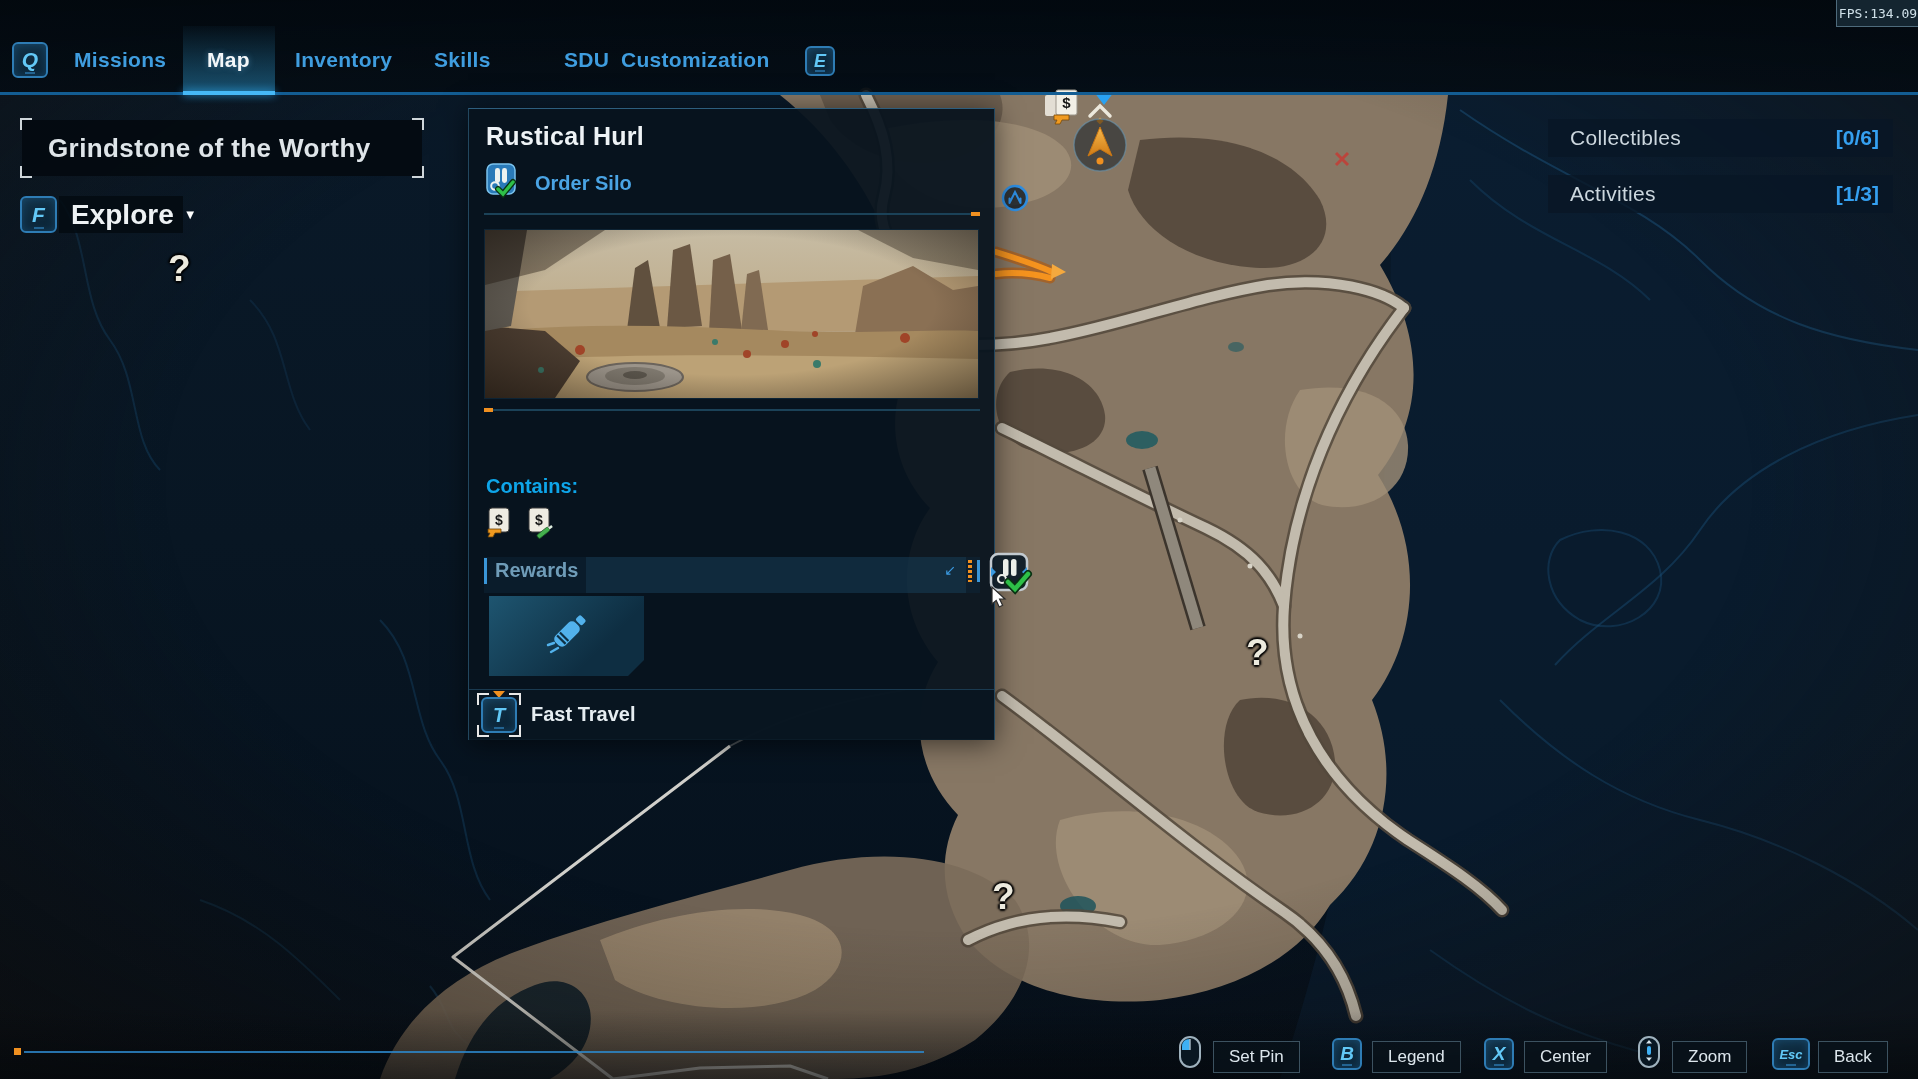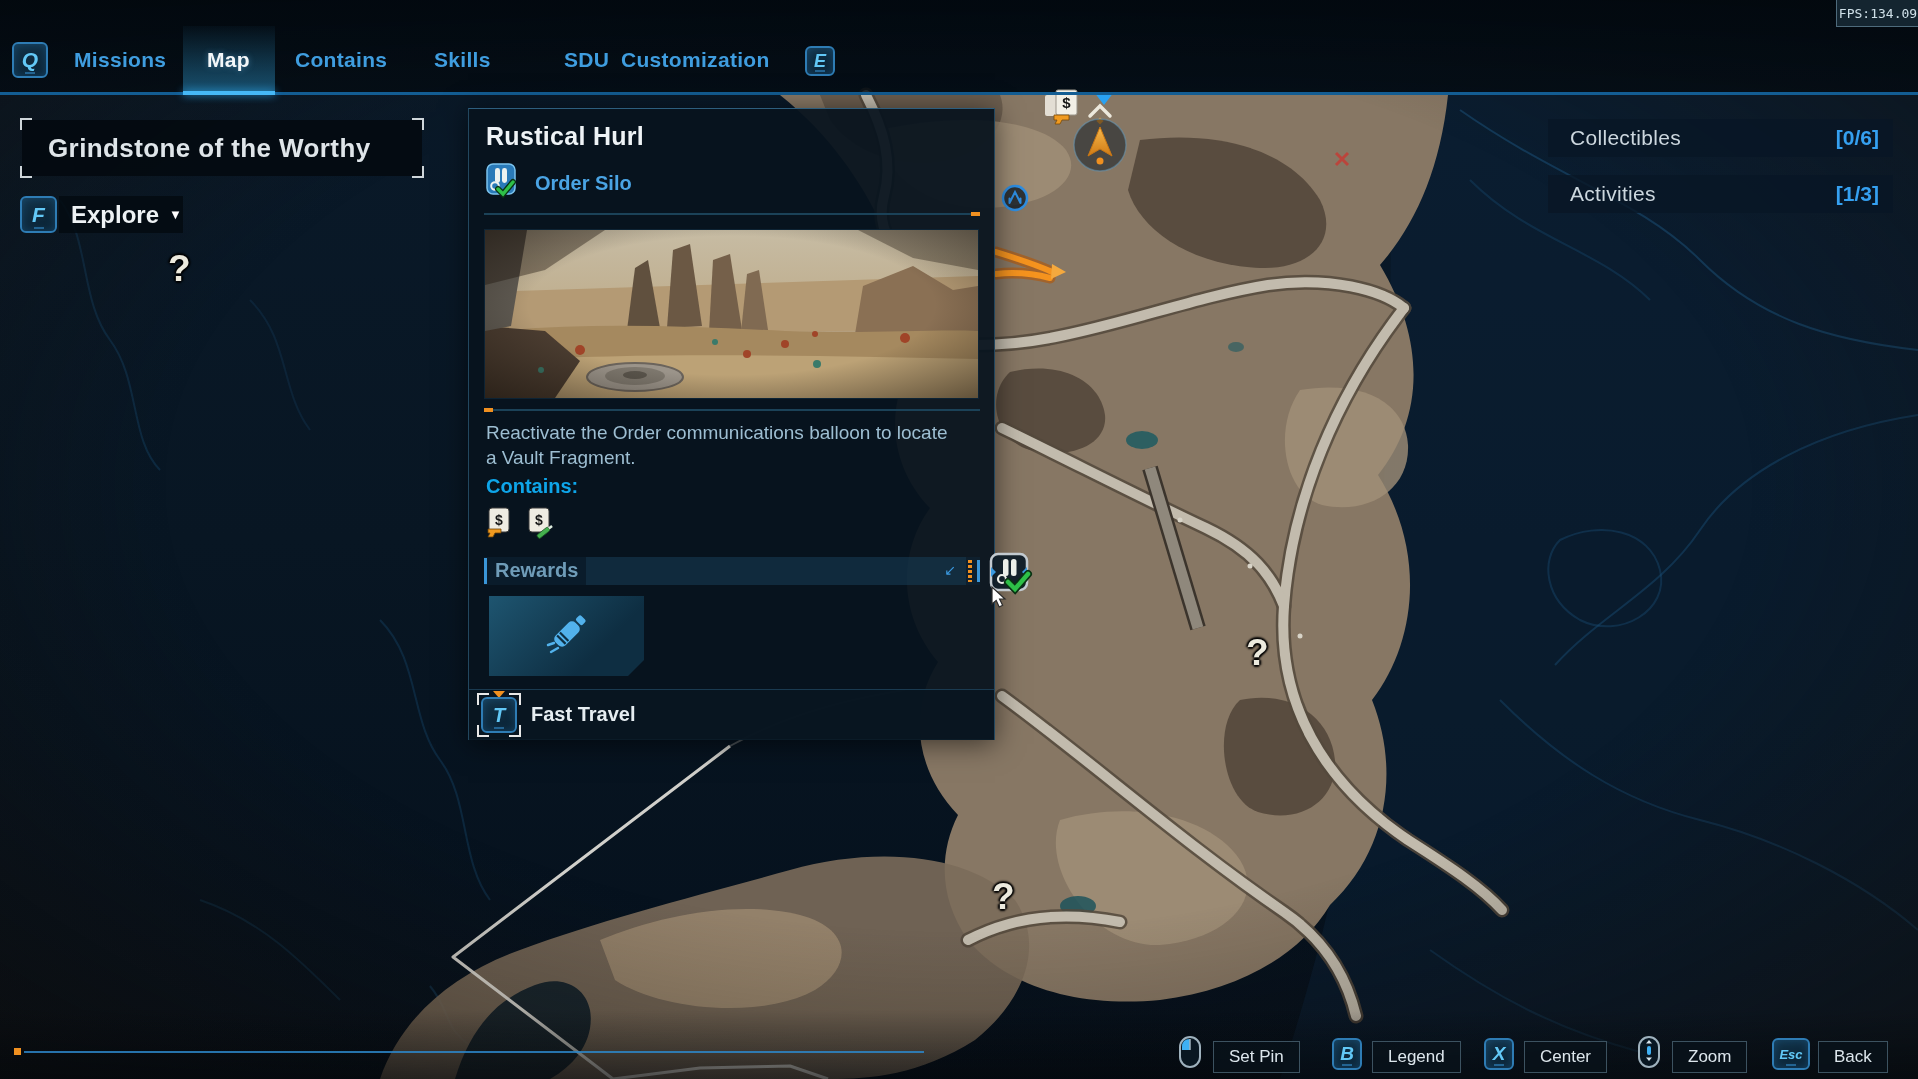--- a/index.html
+++ b/index.html
@@ -39,35 +39,35 @@
   .loc-box{left:22px;top:120px;width:400px;height:56px;background:rgba(4,9,15,.86);z-index:5;
     display:flex;align-items:center;}
   .loc-box .txt{padding-left:26px;font-size:26px;font-weight:600;color:#dfe5e9;letter-spacing:.4px;}
   .corner{position:absolute;width:10px;height:10px;border:0 solid #cfd6da;}
   .c-tl{top:-2px;left:-2px;border-top-width:2px;border-left-width:2px;}
   .c-tr{top:-2px;right:-2px;border-top-width:2px;border-right-width:2px;}
   .c-bl{bottom:-2px;left:-2px;border-bottom-width:2px;border-left-width:2px;}
   .c-br{bottom:-2px;right:-2px;border-bottom-width:2px;border-right-width:2px;}
   .explore-bar{left:59px;top:196px;width:124px;height:37px;background:rgba(4,11,17,.84);z-index:5;
     display:flex;align-items:center;padding-left:12px;box-sizing:border-box;cursor:pointer;}
-  .explore-bar .txt{font-size:24px;font-weight:700;color:#eef2f4;}
+  .explore-bar .txt{font-size:28px;font-weight:700;color:#eef2f4;}
   .explore-bar .chev{margin-left:10px;font-size:13px;color:#ffffff;}
 
   
   .card{left:468px;top:108px;width:525px;height:630px;background:rgba(7,19,30,.94);
     border:1px solid #22475f;border-top-color:#2d5e7e;box-shadow:0 4px 26px rgba(0,0,0,.55);z-index:5;}
   .card .title{left:17px;top:13px;font-size:25px;font-weight:700;color:#eef3f6;letter-spacing:.3px;}
   .card .sub{left:66px;top:63px;font-size:20px;font-weight:700;color:#4aa4e4;}
   .divider{left:15px;width:496px;height:2px;background:#1b4258;}
   .tick{position:absolute;width:9px;height:4px;background:#f09020;top:-1px;}
   .thumb{left:15px;top:120px;width:495px;height:170px;overflow:hidden;border:1px solid #0d2334;box-sizing:border-box;}
   .desc{left:17px;top:312px;width:475px;font-size:19px;line-height:1.3;color:#9dbed2;}
   .contains-label{left:17px;top:366px;font-size:20px;color:#0ea5e9;font-weight:700;}
   .contains-row{left:17px;top:398px;display:flex;gap:13px;}
-  .rw-bar{left:15px;top:448px;width:496px;height:28px;background:rgba(14,38,56,.5);}
+  .rw-bar{left:15px;top:448px;width:496px;height:36px;background:rgba(14,38,56,.5);}
   .rw-accent{position:absolute;left:0;top:1px;width:3px;height:26px;background:#3a96d8;}
   .rw-label{position:absolute;left:11px;top:2px;font-size:20px;font-weight:700;color:#6f9cb8;}
   .rw-fill{position:absolute;left:102px;right:14px;top:0;bottom:0;background:rgba(45,110,150,.18);}
   .rw-corner{position:absolute;right:24px;top:5px;font-size:14px;color:#3a9ae0;}
   .rw-odash{position:absolute;right:8px;top:3px;width:4px;height:22px;
     background:repeating-linear-gradient(180deg,#f09020 0 3px,transparent 3px 5px);}
   .rw-bline{position:absolute;right:0;top:3px;width:3px;height:22px;background:#3a96d8;}
   .reward-tile{left:20px;top:487px;width:155px;height:80px;cursor:pointer;
     background:linear-gradient(135deg,#1e5570,#0e2e42 70%);
     clip-path:polygon(0 0,100% 0,100% calc(100% - 16px),calc(100% - 16px) 100%,0 100%);
@@ -280,21 +280,21 @@
   <div class="abs qmark" style="left:992px;top:876px;">?</div>
 
   <div class="abs nav-overlay"></div>
   <div class="abs nav-underline"></div>
   <div class="abs tab-map-box"></div>
   <div class="abs nav-underline-hot"></div>
 
   <div class="key" style="left:12px;top:42px;width:36px;height:36px;font-size:21px;">Q</div>
   <div class="abs tab" style="left:74px;">Missions</div>
   <div class="abs tab tab-active" style="left:207px;">Map</div>
-  <div class="abs tab" style="left:295px;">Contains</div>
+  <div class="abs tab" style="left:295px;">Inventory</div>
   <div class="abs tab" style="left:434px;">Skills</div>
   <div class="abs tab" style="left:564px;">SDU</div>
   <div class="abs tab" style="left:621px;">Customization</div>
   <div class="key" style="left:805px;top:46px;width:30px;height:30px;font-size:18px;">E</div>
 
   <div class="abs fps">FPS:134.09</div>
 
   <div class="abs loc-box">
     <span class="corner c-tl"></span>
       <span class="corner c-tr"></span>
@@ -358,21 +358,20 @@
         <path d="M0,0 H120 L60,40 L0,55 Z" fill="rgba(30,20,12,.4)"></path>
         <path d="M373,0 H493 V40 L428,28 Z" fill="rgba(30,20,12,.35)"></path>
         <rect width="493" height="168" fill="url(#vig)"></rect>
       </svg>
     </div>
 
     <div class="abs divider" style="top:300px;">
       <span class="tick" style="left:0;"></span>
     </div>
 
-    <div class="abs desc">Reactivate the Order communications balloon to locate a Vault Fragment.</div>
     <div class="abs contains-label">Contains:</div>
 
     <div class="abs contains-row">
       <span>
         <svg width="27" height="32" viewBox="0 0 27 32">
           <rect x="3" y="1" width="20" height="24" rx="3" fill="#efece2" stroke="#3a3a3a" stroke-width="1"></rect>
           <text x="13" y="18" text-anchor="middle" font-size="14" font-weight="bold" fill="#151515" font-family="Liberation Sans,sans-serif">$</text>
           <path d="M2,22 h13 v4 h-6 l-2,4 h-5 l2,-4 h-2 z" fill="#f09a20" stroke="#6a4208" stroke-width=".8"></path>
         </svg>
       </span>

